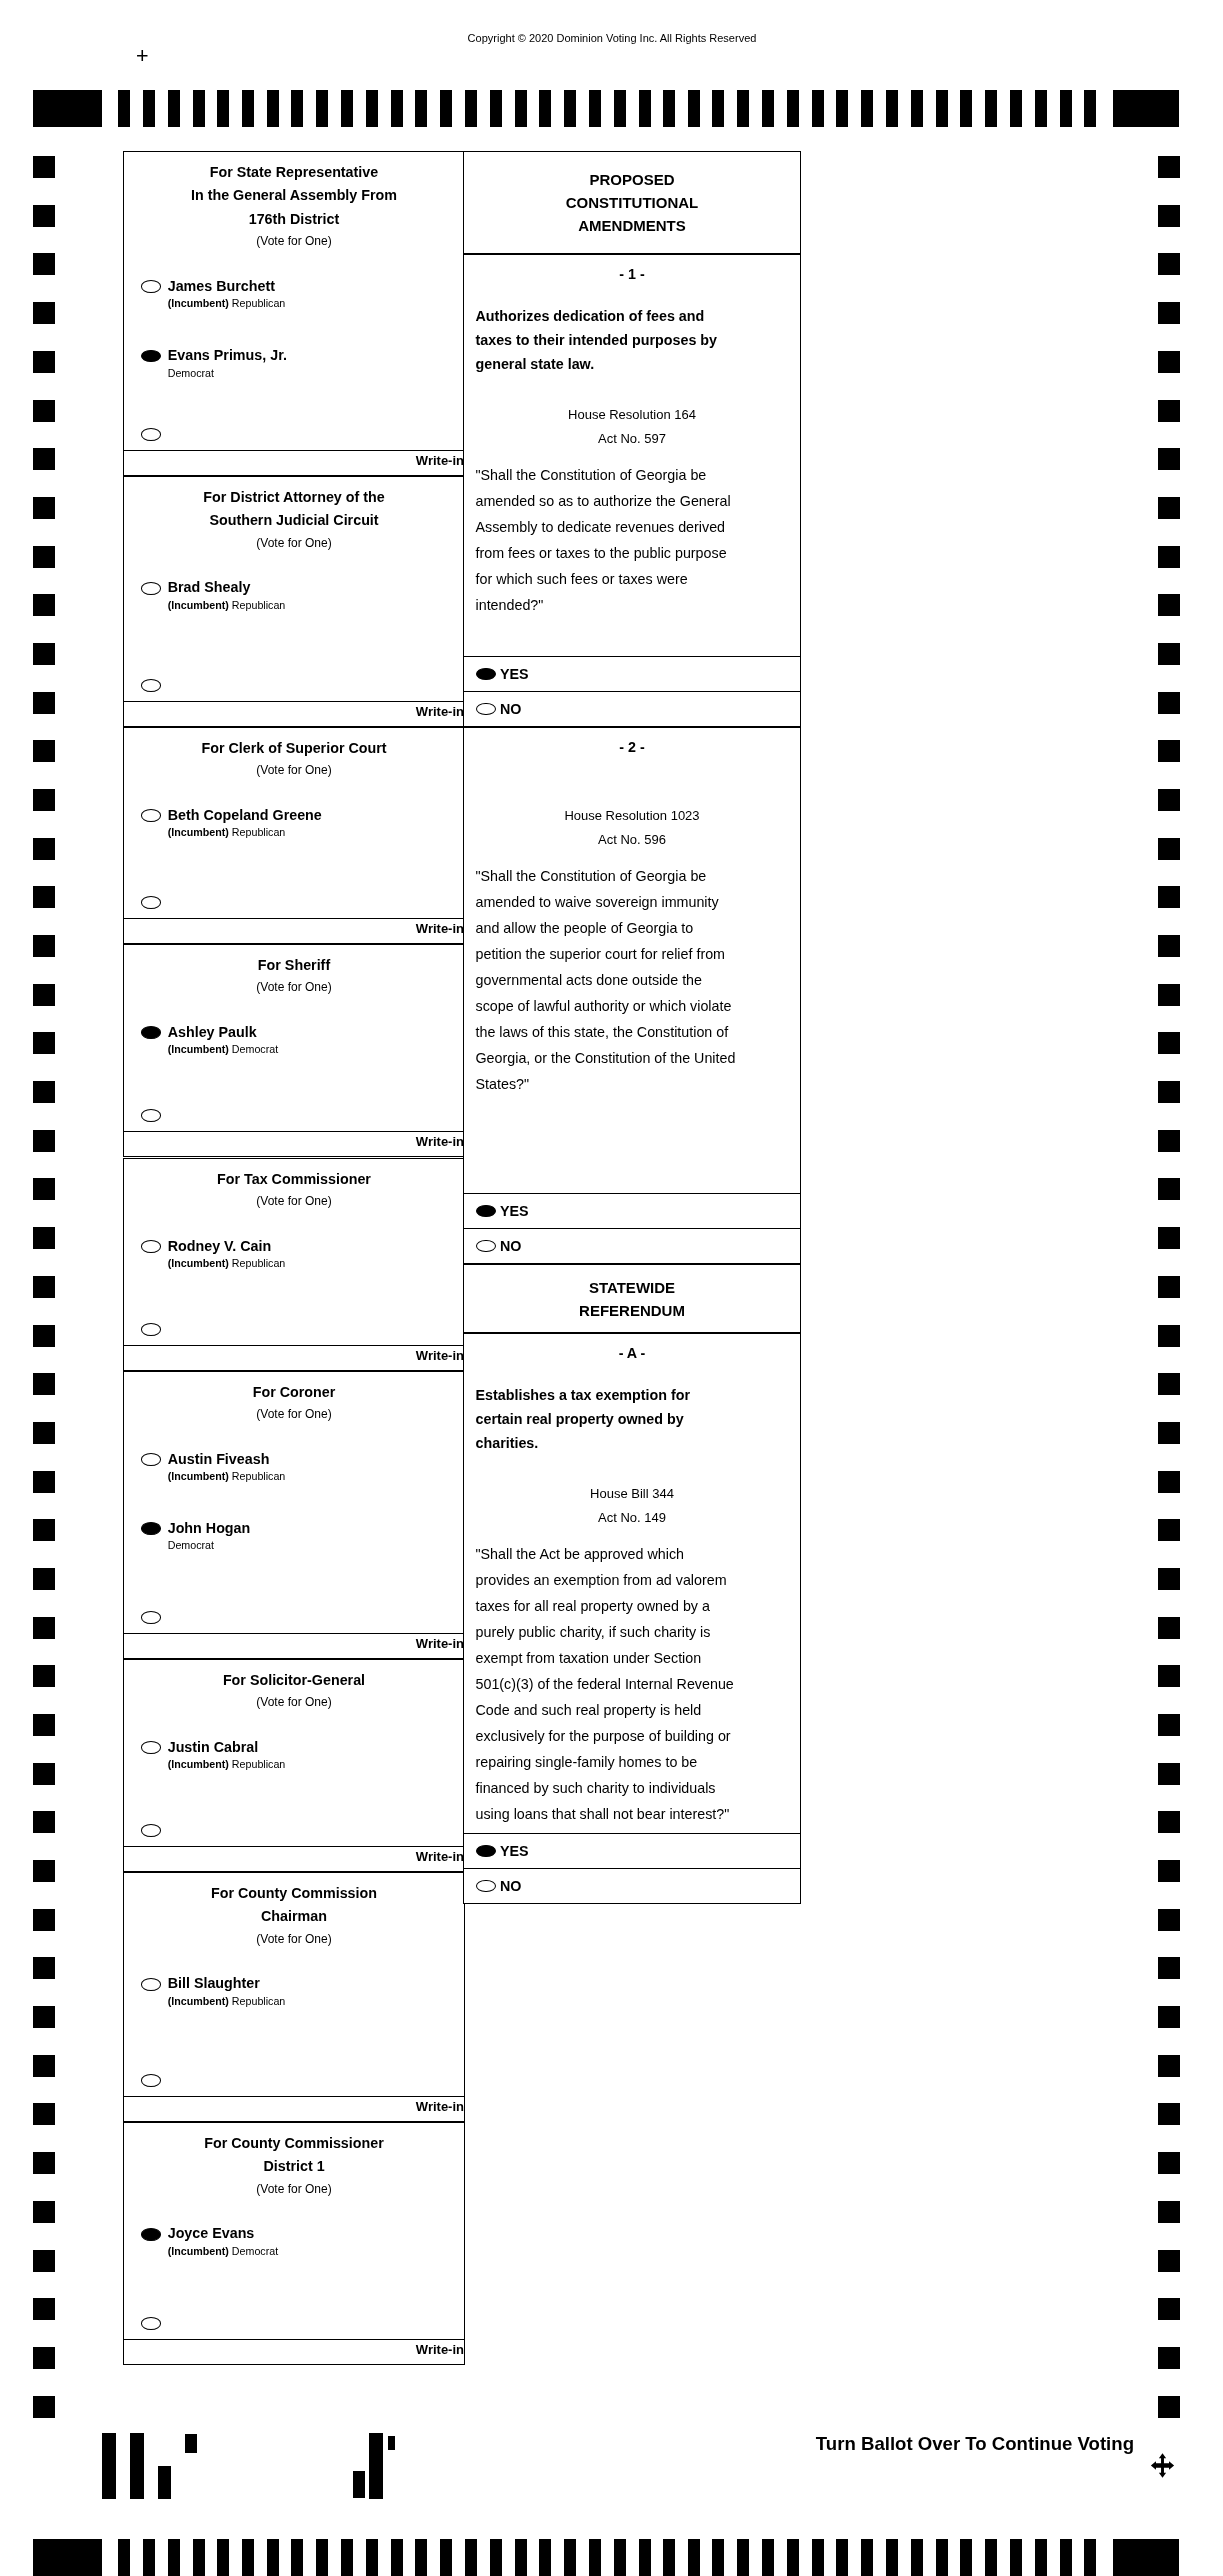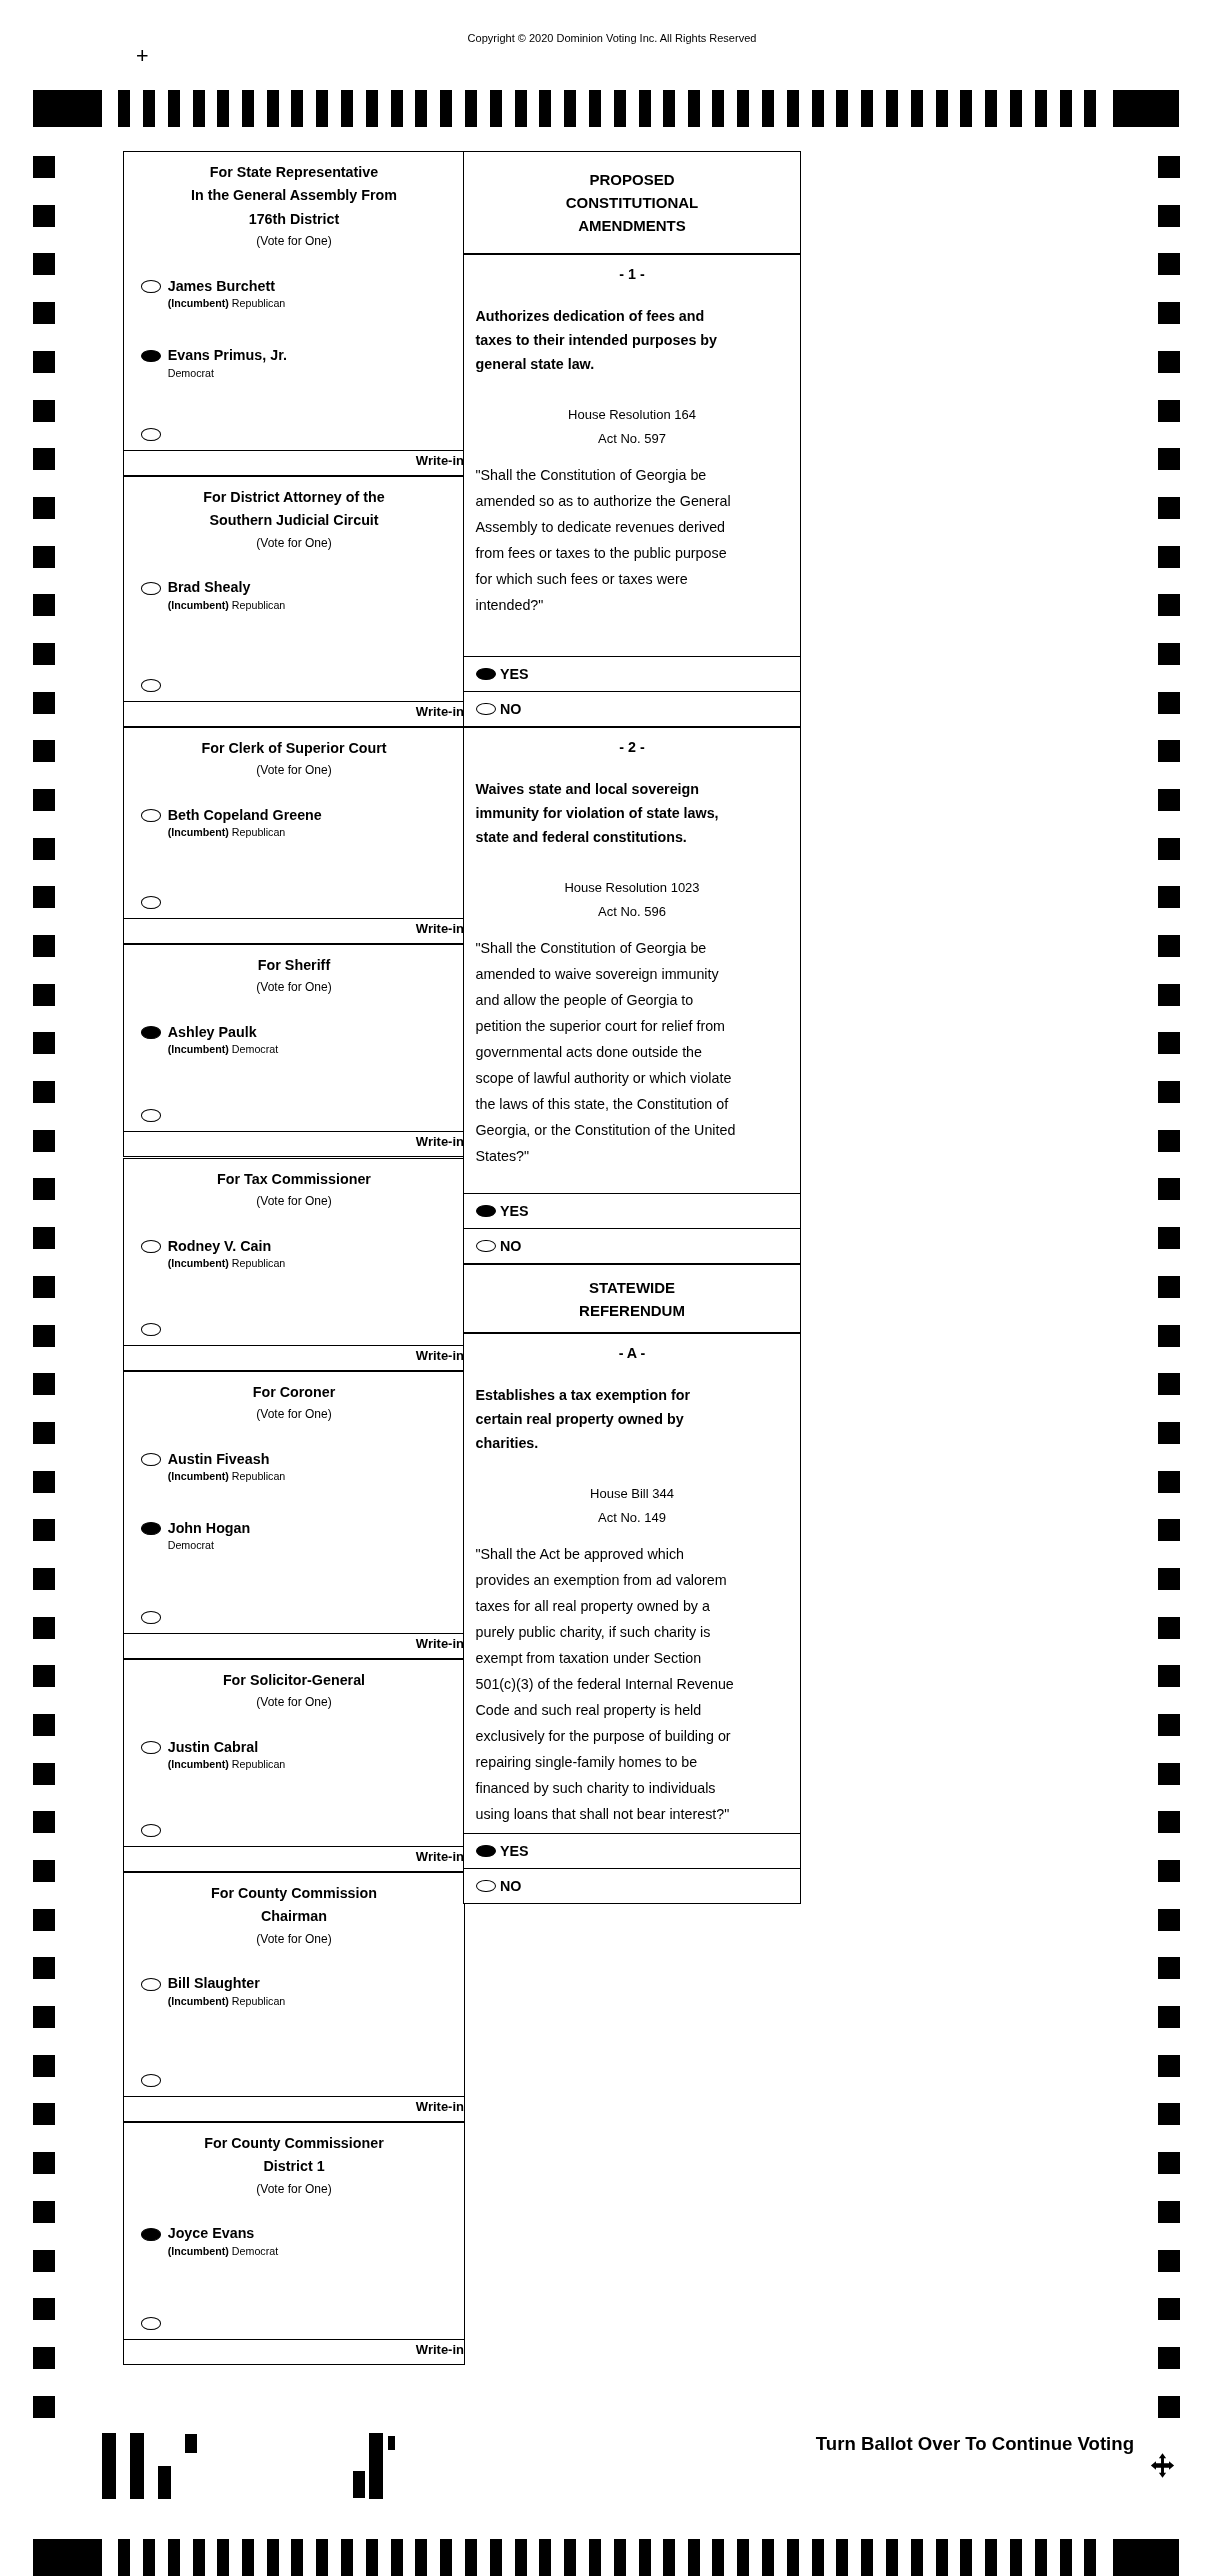--- a/index.html
+++ b/index.html
@@ -475,23 +475,20 @@
           <span class="yn-label">YES</span>
         </div>
         <div class="yn-row">
           <span class="bubble"></span>
           <span class="yn-label">NO</span>
         </div>
       </div>
     </section>
     <section class="measure" style="top: 576px; height: 537px;">
       <div class="m-number">- 2 -</div>
-      <div class="m-summary">Waives state and local sovereign
-immunity for violation of state laws,
-state and federal constitutions.</div>
       <div class="m-refs">
         <div class="m-ref">House Resolution 1023</div>
         <div class="m-ref">Act No. 596</div>
       </div>
       <div class="m-question">"Shall the Constitution of Georgia be
 amended to waive sovereign immunity
 and allow the people of Georgia to
 petition the superior court for relief from
 governmental acts done outside the
 scope of lawful authority or which violate

